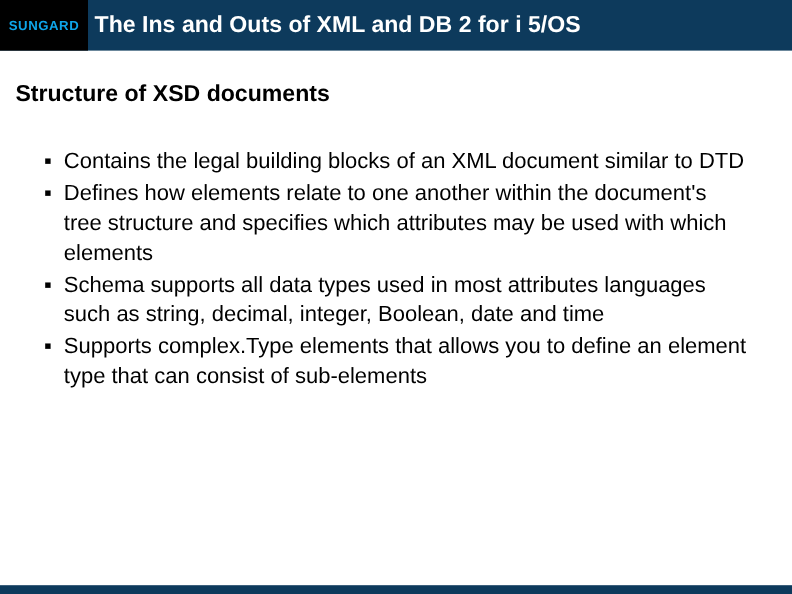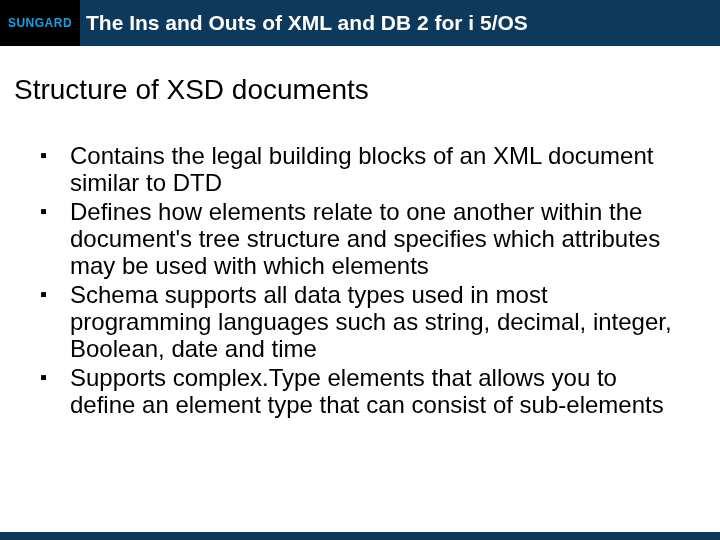--- a/index.html
+++ b/index.html
@@ -1,25 +1,25 @@
 <!DOCTYPE html>
 <html><head>
 <meta charset="utf-8">
 <style>
   * { margin: 0; padding: 0; box-sizing: border-box; }
   html, body { width: 720px; height: 540px; background: #fff; font-family: Arial, Helvetica, sans-serif; }
   .slide { width: 720px; height: 540px; position: relative; }
   .header { width: 720px; height: 46px; background: #0d3a5c; display: flex; align-items: center; }
   .logo-box { width: 80px; height: 46px; background: #000; color: #0ea5e9; display: flex; align-items: center; justify-content: center; font-weight: bold; font-size: 12px; letter-spacing: 0.5px; }
   .title { color: #fff; font-weight: bold; font-size: 21px; margin-left: 6px; }
-  .subtitle { color: #000; font-weight: normal; font-size: 28px; margin: 28px 0 0 14px; }
+  .subtitle { color: #000; font-weight: bold; font-size: 21px; margin: 28px 0 0 14px; }
   .bullets { margin: 36px 40px 0 40px; }
   .bullet { display: flex; align-items: flex-start; margin-bottom: 2px; }
   .bullet-marker { width: 12px; flex-shrink: 0; font-size: 20px; line-height: 27px; color: #000; }
-  .bullet-text { font-size: 24px; line-height: 27px; color: #000; margin-left: 18px; }
+  .bullet-text { font-size: 20px; line-height: 27px; color: #000; margin-left: 6px; }
   .footer-bar { position: absolute; left: 0; bottom: 0; width: 720px; height: 8px; background: #0d3a5c; }
 </style>
 </head>
 <body>
 
 <div class="slide">
 
   <div class="header">
     <div class="logo-box">
       <span>SUNGARD</span>
@@ -33,21 +33,21 @@
     <div class="bullet">
       <div class="bullet-marker">▪</div>
       <div class="bullet-text">Contains the legal building blocks of an XML document similar to DTD</div>
     </div>
     <div class="bullet">
       <div class="bullet-marker">▪</div>
       <div class="bullet-text">Defines how elements relate to one another within the document's tree structure and specifies which attributes may be used with which elements</div>
     </div>
     <div class="bullet">
       <div class="bullet-marker">▪</div>
-      <div class="bullet-text">Schema supports all data types used in most programming languages such as string, decimal, integer, Boolean, date and time</div>
+      <div class="bullet-text">Schema supports all data types used in most attributes languages such as string, decimal, integer, Boolean, date and time</div>
     </div>
     <div class="bullet">
       <div class="bullet-marker">▪</div>
       <div class="bullet-text">Supports complex.Type elements that allows you to define an element type that can consist of sub-elements</div>
     </div>
   </div>
 
   <div class="footer-bar"></div>
 </div>
 

